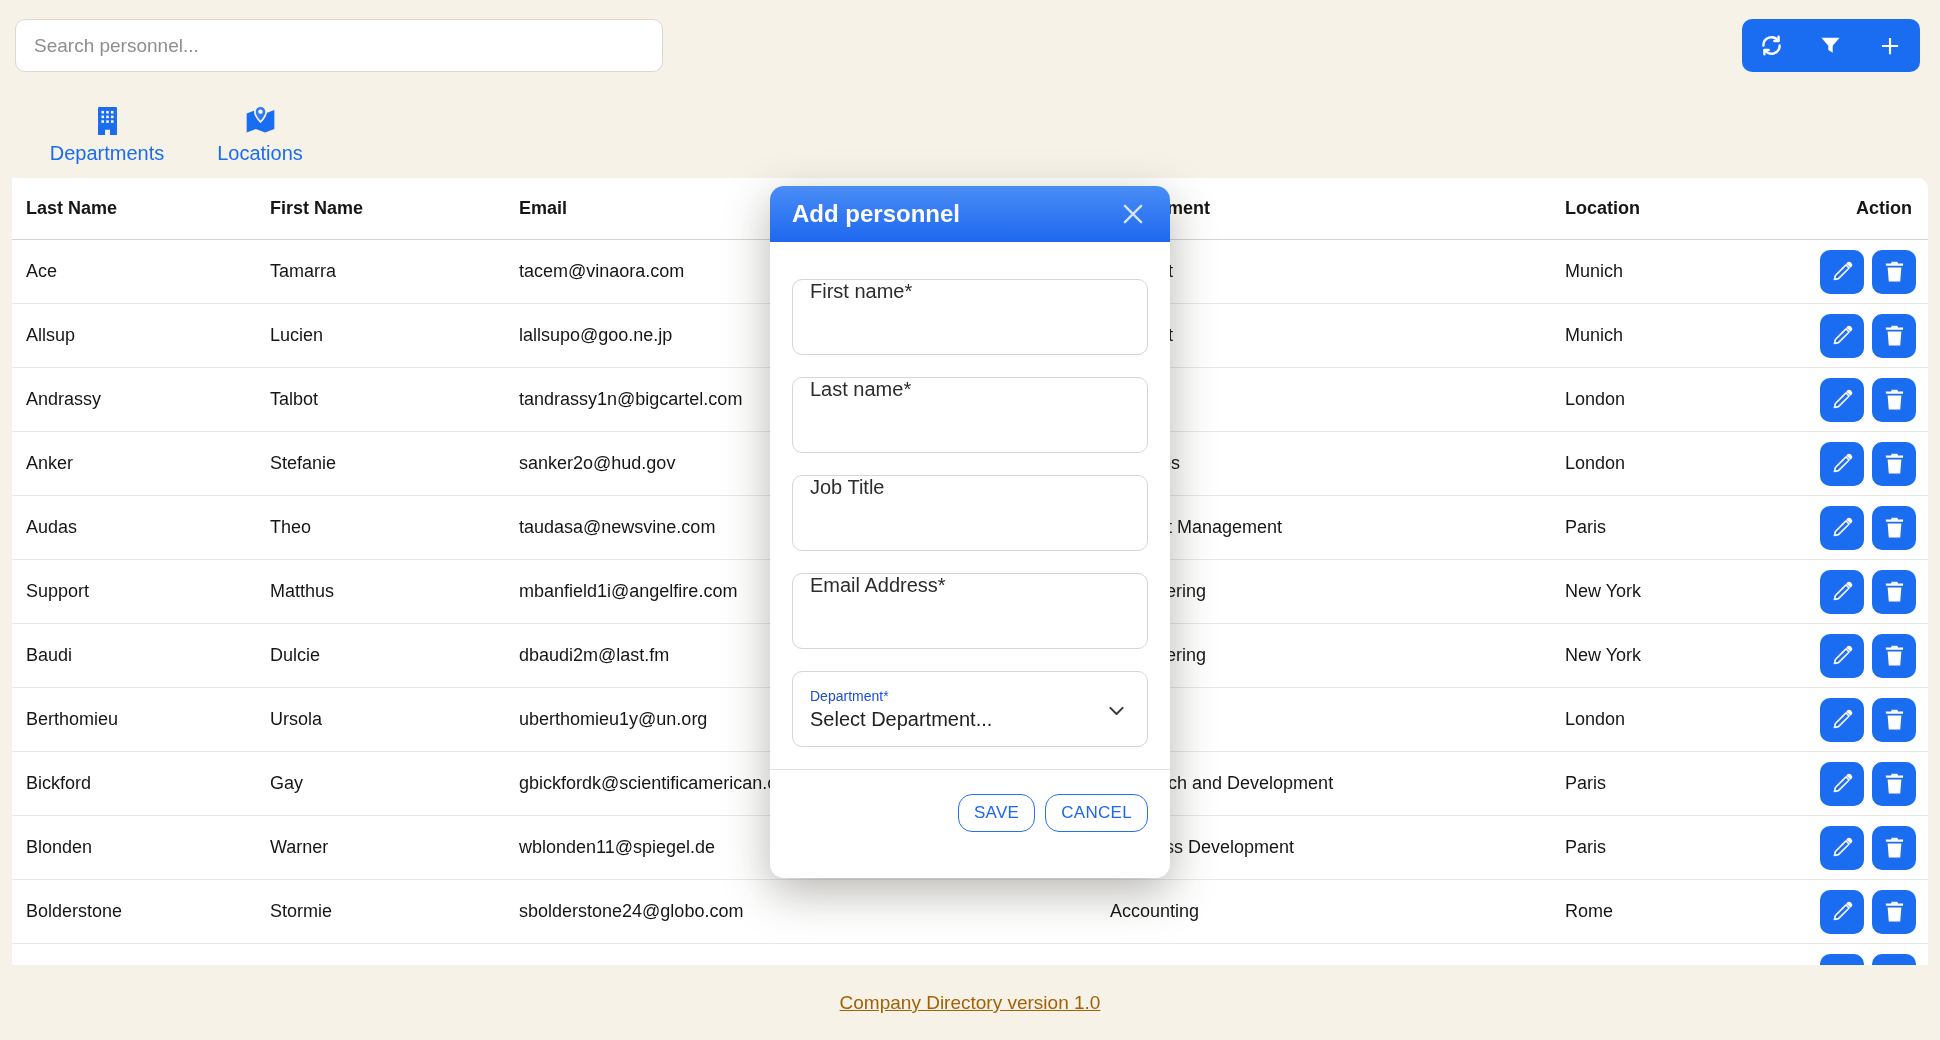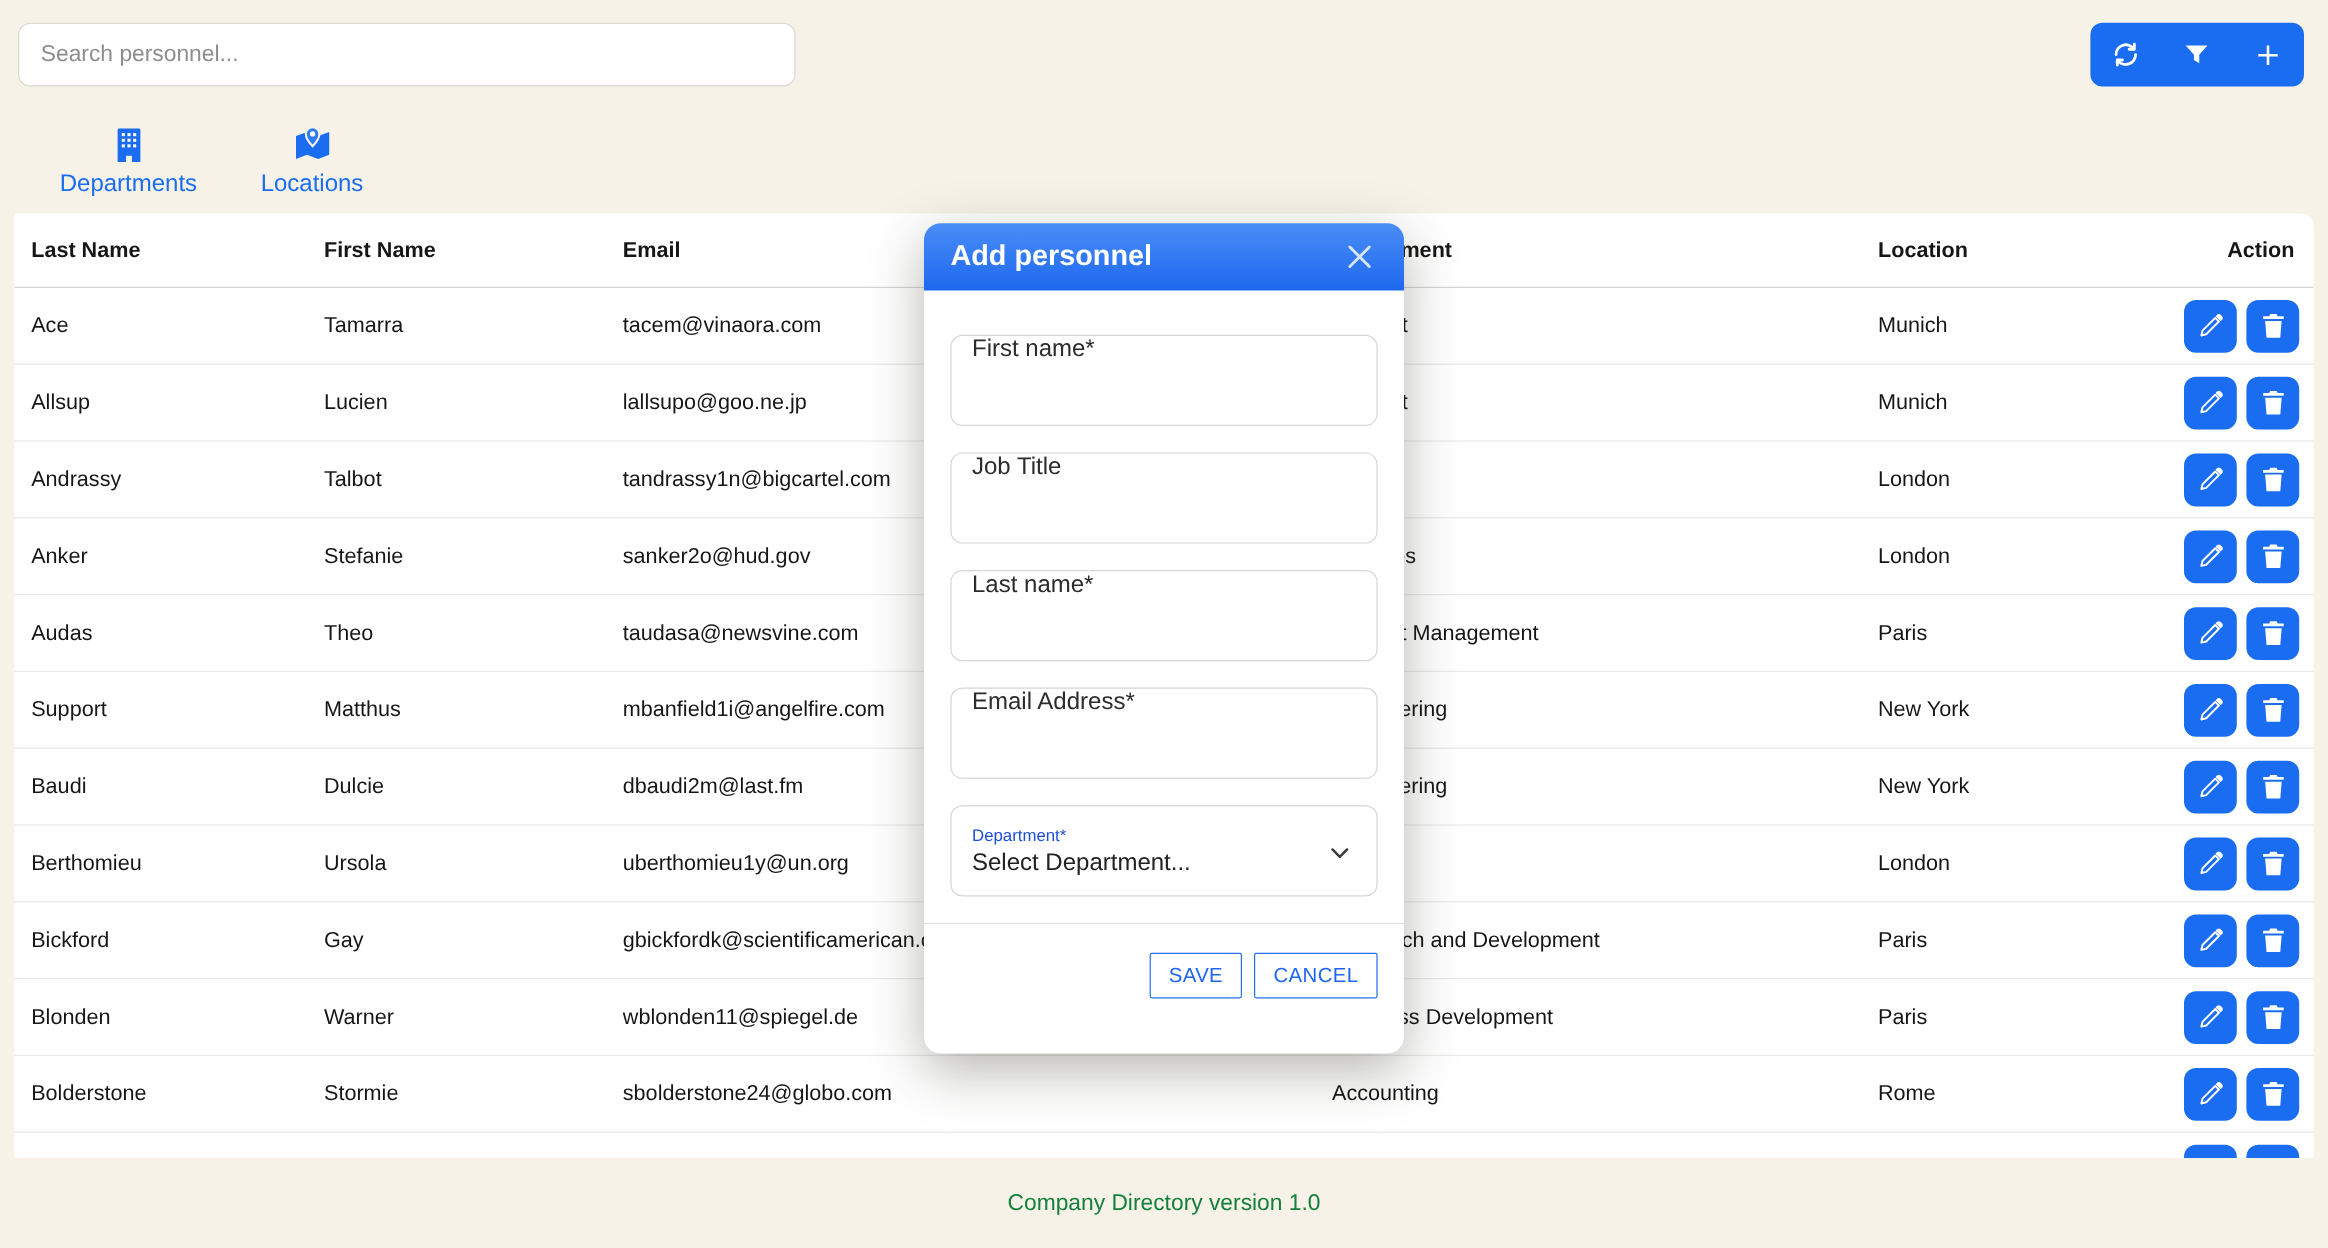--- a/index.html
+++ b/index.html
@@ -57,21 +57,21 @@
   .th:last-child { text-align:right; padding-right:4px; }
   .td-actions { display:flex; justify-content:flex-end; gap:8px; }
   .icon-btn {
     width:44px; height:44px; border:none; border-radius:10px; background:#1a6cf1;
     display:flex; align-items:center; justify-content:center; cursor:pointer; flex:0 0 auto;
   }
 
   
   .footer {
     position:absolute; left:0; top:992px; width:100%;
-    text-align:center; font-size:19px; color:#15803d;
+    text-align:center; font-size:19px; color:#a16207;text-decoration:underline;
   }
 
   
   .modal {
     position:absolute; left:770px; top:186px; width:400px; height:692px;
     background:#fff; border-radius:14px; z-index:10;
     box-shadow:0 14px 45px rgba(50,45,35,.35);
   }
   .modal-header {
     height:56px; border-radius:14px 14px 0 0; padding:0 22px;
@@ -91,21 +91,21 @@
     position:relative; cursor:pointer;
   }
   .select-label { font-size:14px; color:#1d4ed8; }
   .select-value { font-size:20px; color:#222; }
   .chevron { position:absolute; right:20px; top:28px; }
   .modal-footer {
     margin-top:7px; border-top:1px solid #e3e3e3; padding:24px 22px;
     display:flex; justify-content:flex-end; gap:10px;
   }
   .btn-outline {
-    background:#fff; border:1.5px solid #2470f2; color:#1f66f0; border-radius:2px;
+    background:#fff; border:1.5px solid #2470f2; color:#1f66f0; border-radius:14px;
     font-size:17px; padding:8px 15px; cursor:pointer; font-family:inherit; letter-spacing:.3px;
   }
 </style>
 </head>
 <body>
 
 <input class="search-input" type="text" placeholder="Search personnel..." style="">
 
 <div class="toolbar">
   <button>
@@ -501,24 +501,24 @@
           <path d="M5.5 5.5 18.5 18.5 M18.5 5.5 5.5 18.5"></path>
         </svg>
       </span>
     </button>
   </div>
   <div class="modal-body">
     <div class="field">
       <span>First name*</span>
     </div>
     <div class="field">
+      <span>Last name*</span>
+    </div>
+    <div class="field">
       <span>Job Title</span>
-    </div>
-    <div class="field">
-      <span>Last name*</span>
     </div>
     <div class="field">
       <span>Email Address*</span>
     </div>
     <div class="field field-select">
       <span class="select-label">Department*</span>
       <span class="select-value">Select Department...</span>
       <span class="chevron">
         <svg width="21" height="21" viewBox="0 0 24 24" fill="none" stroke="#3a3a3a" stroke-width="2.3" stroke-linecap="round" stroke-linejoin="round">
           <path d="M5 9l7 7 7-7"></path>

